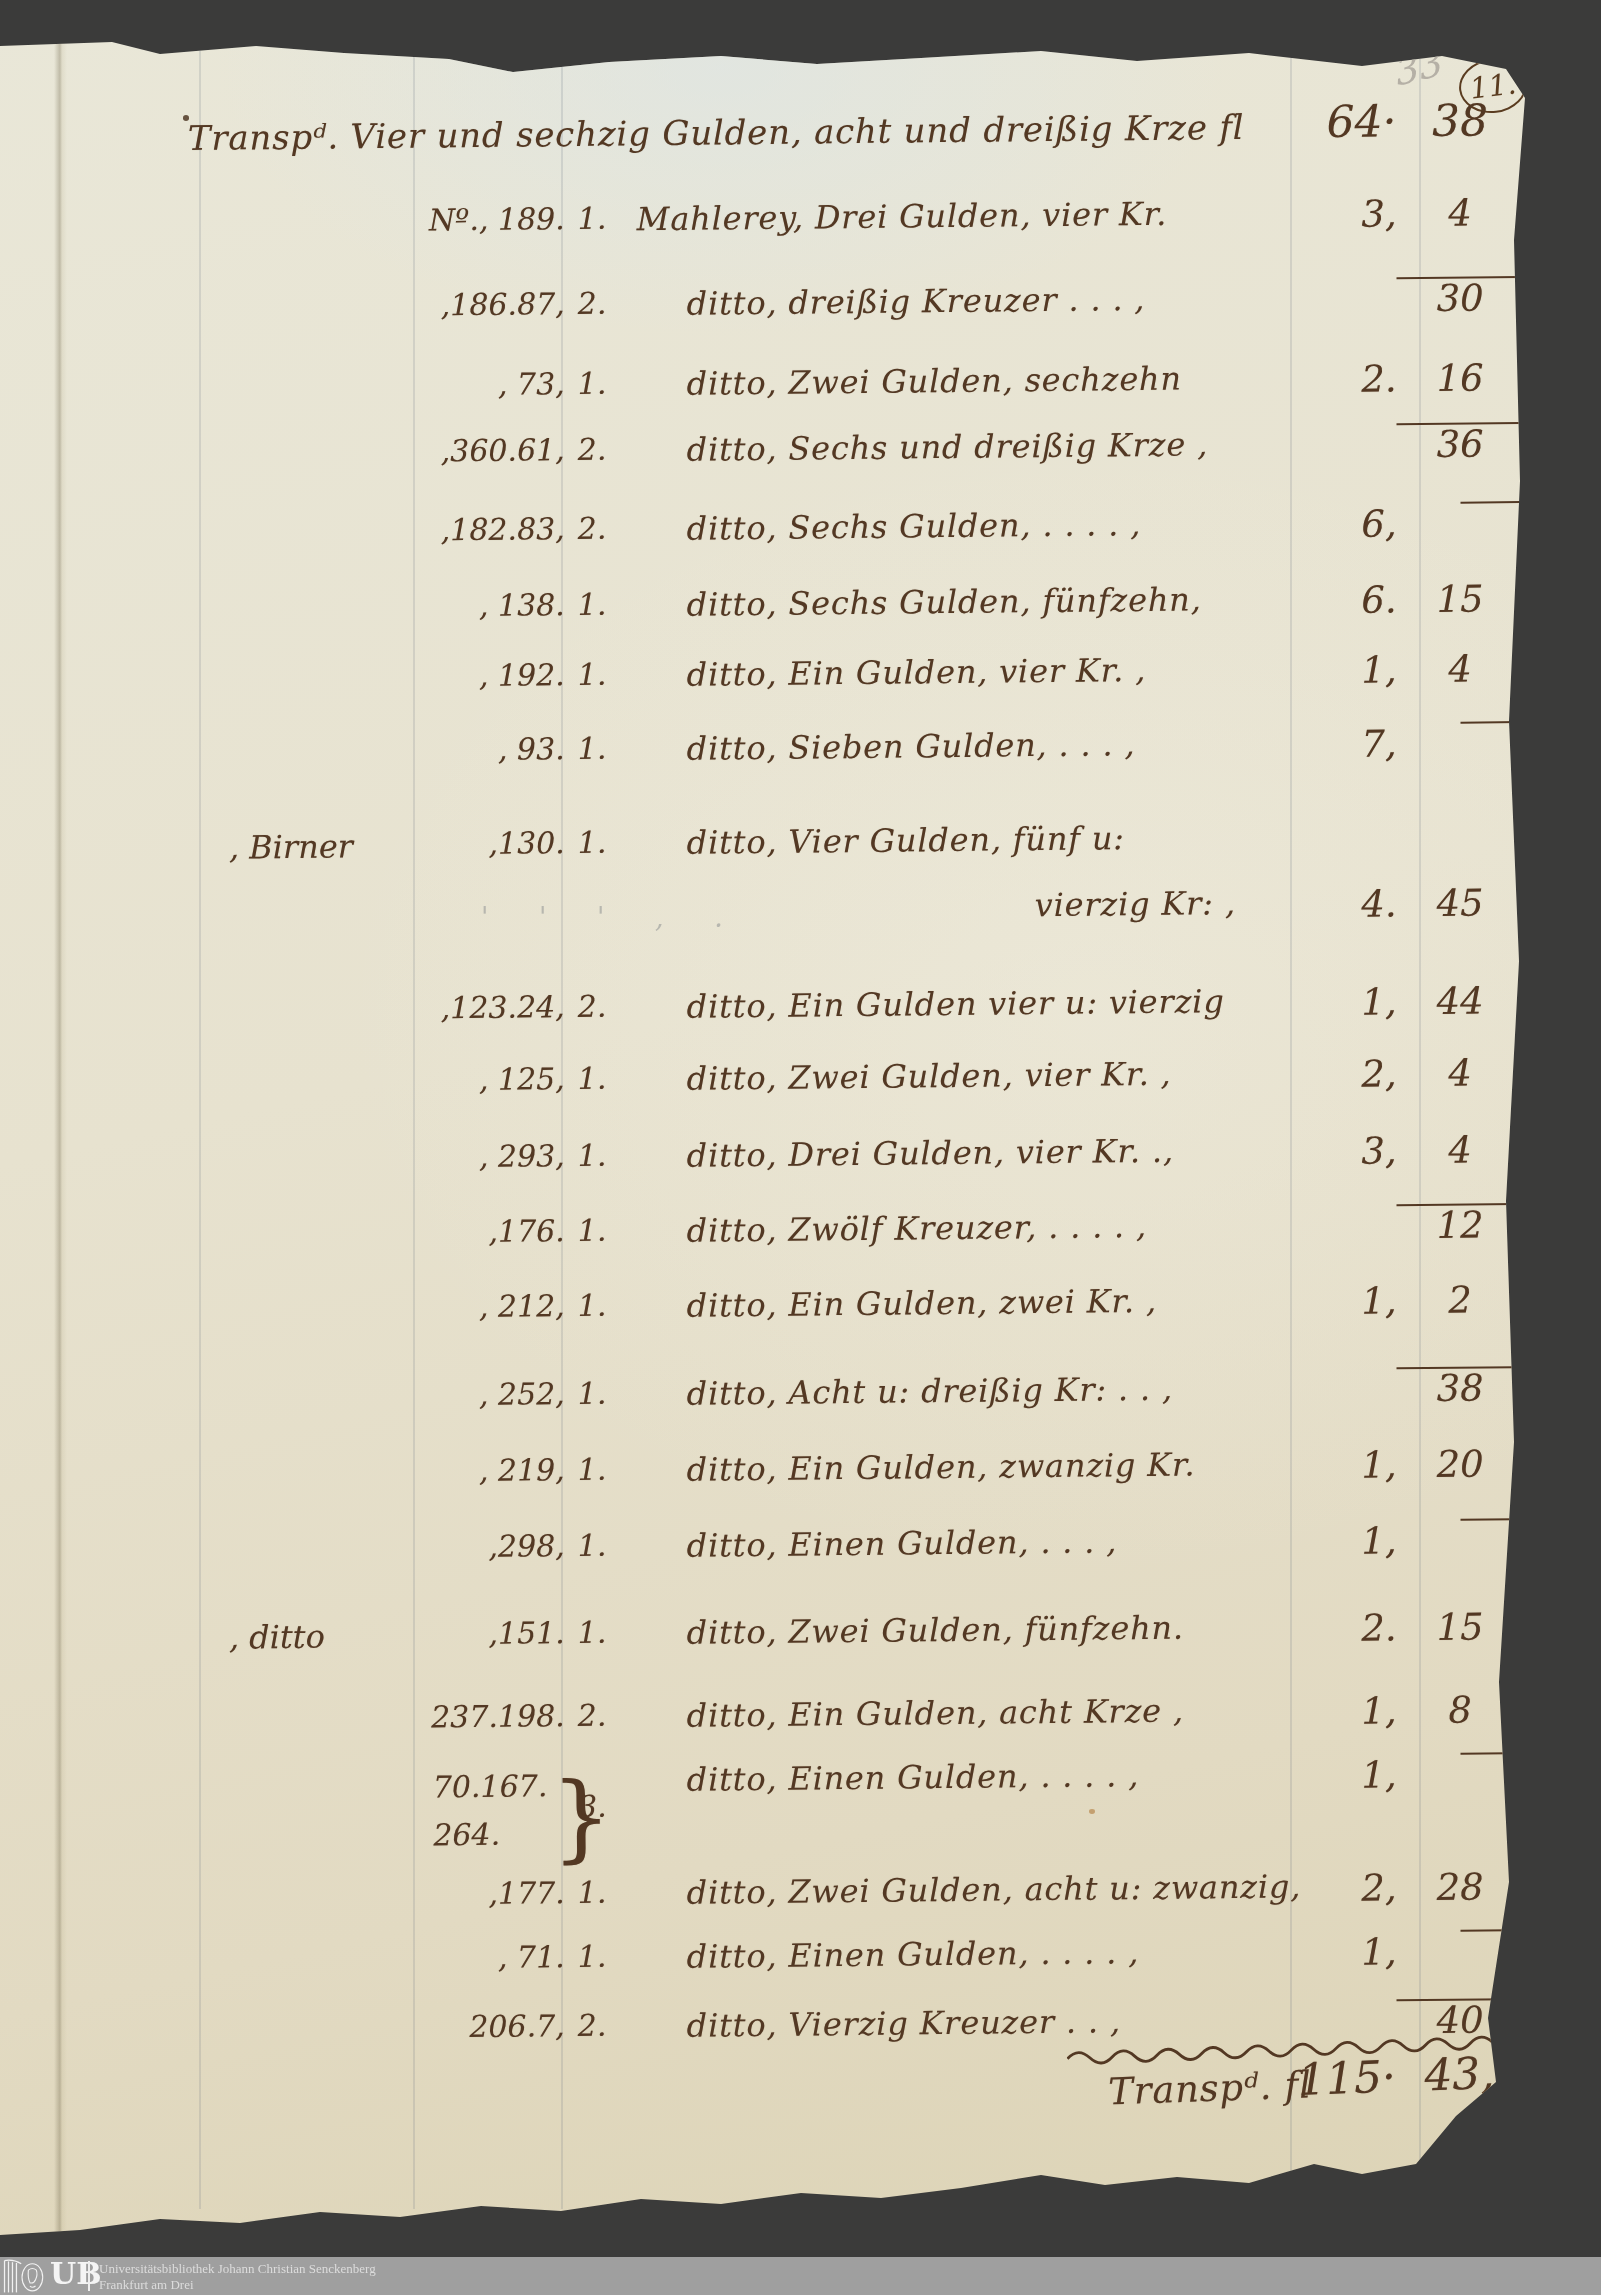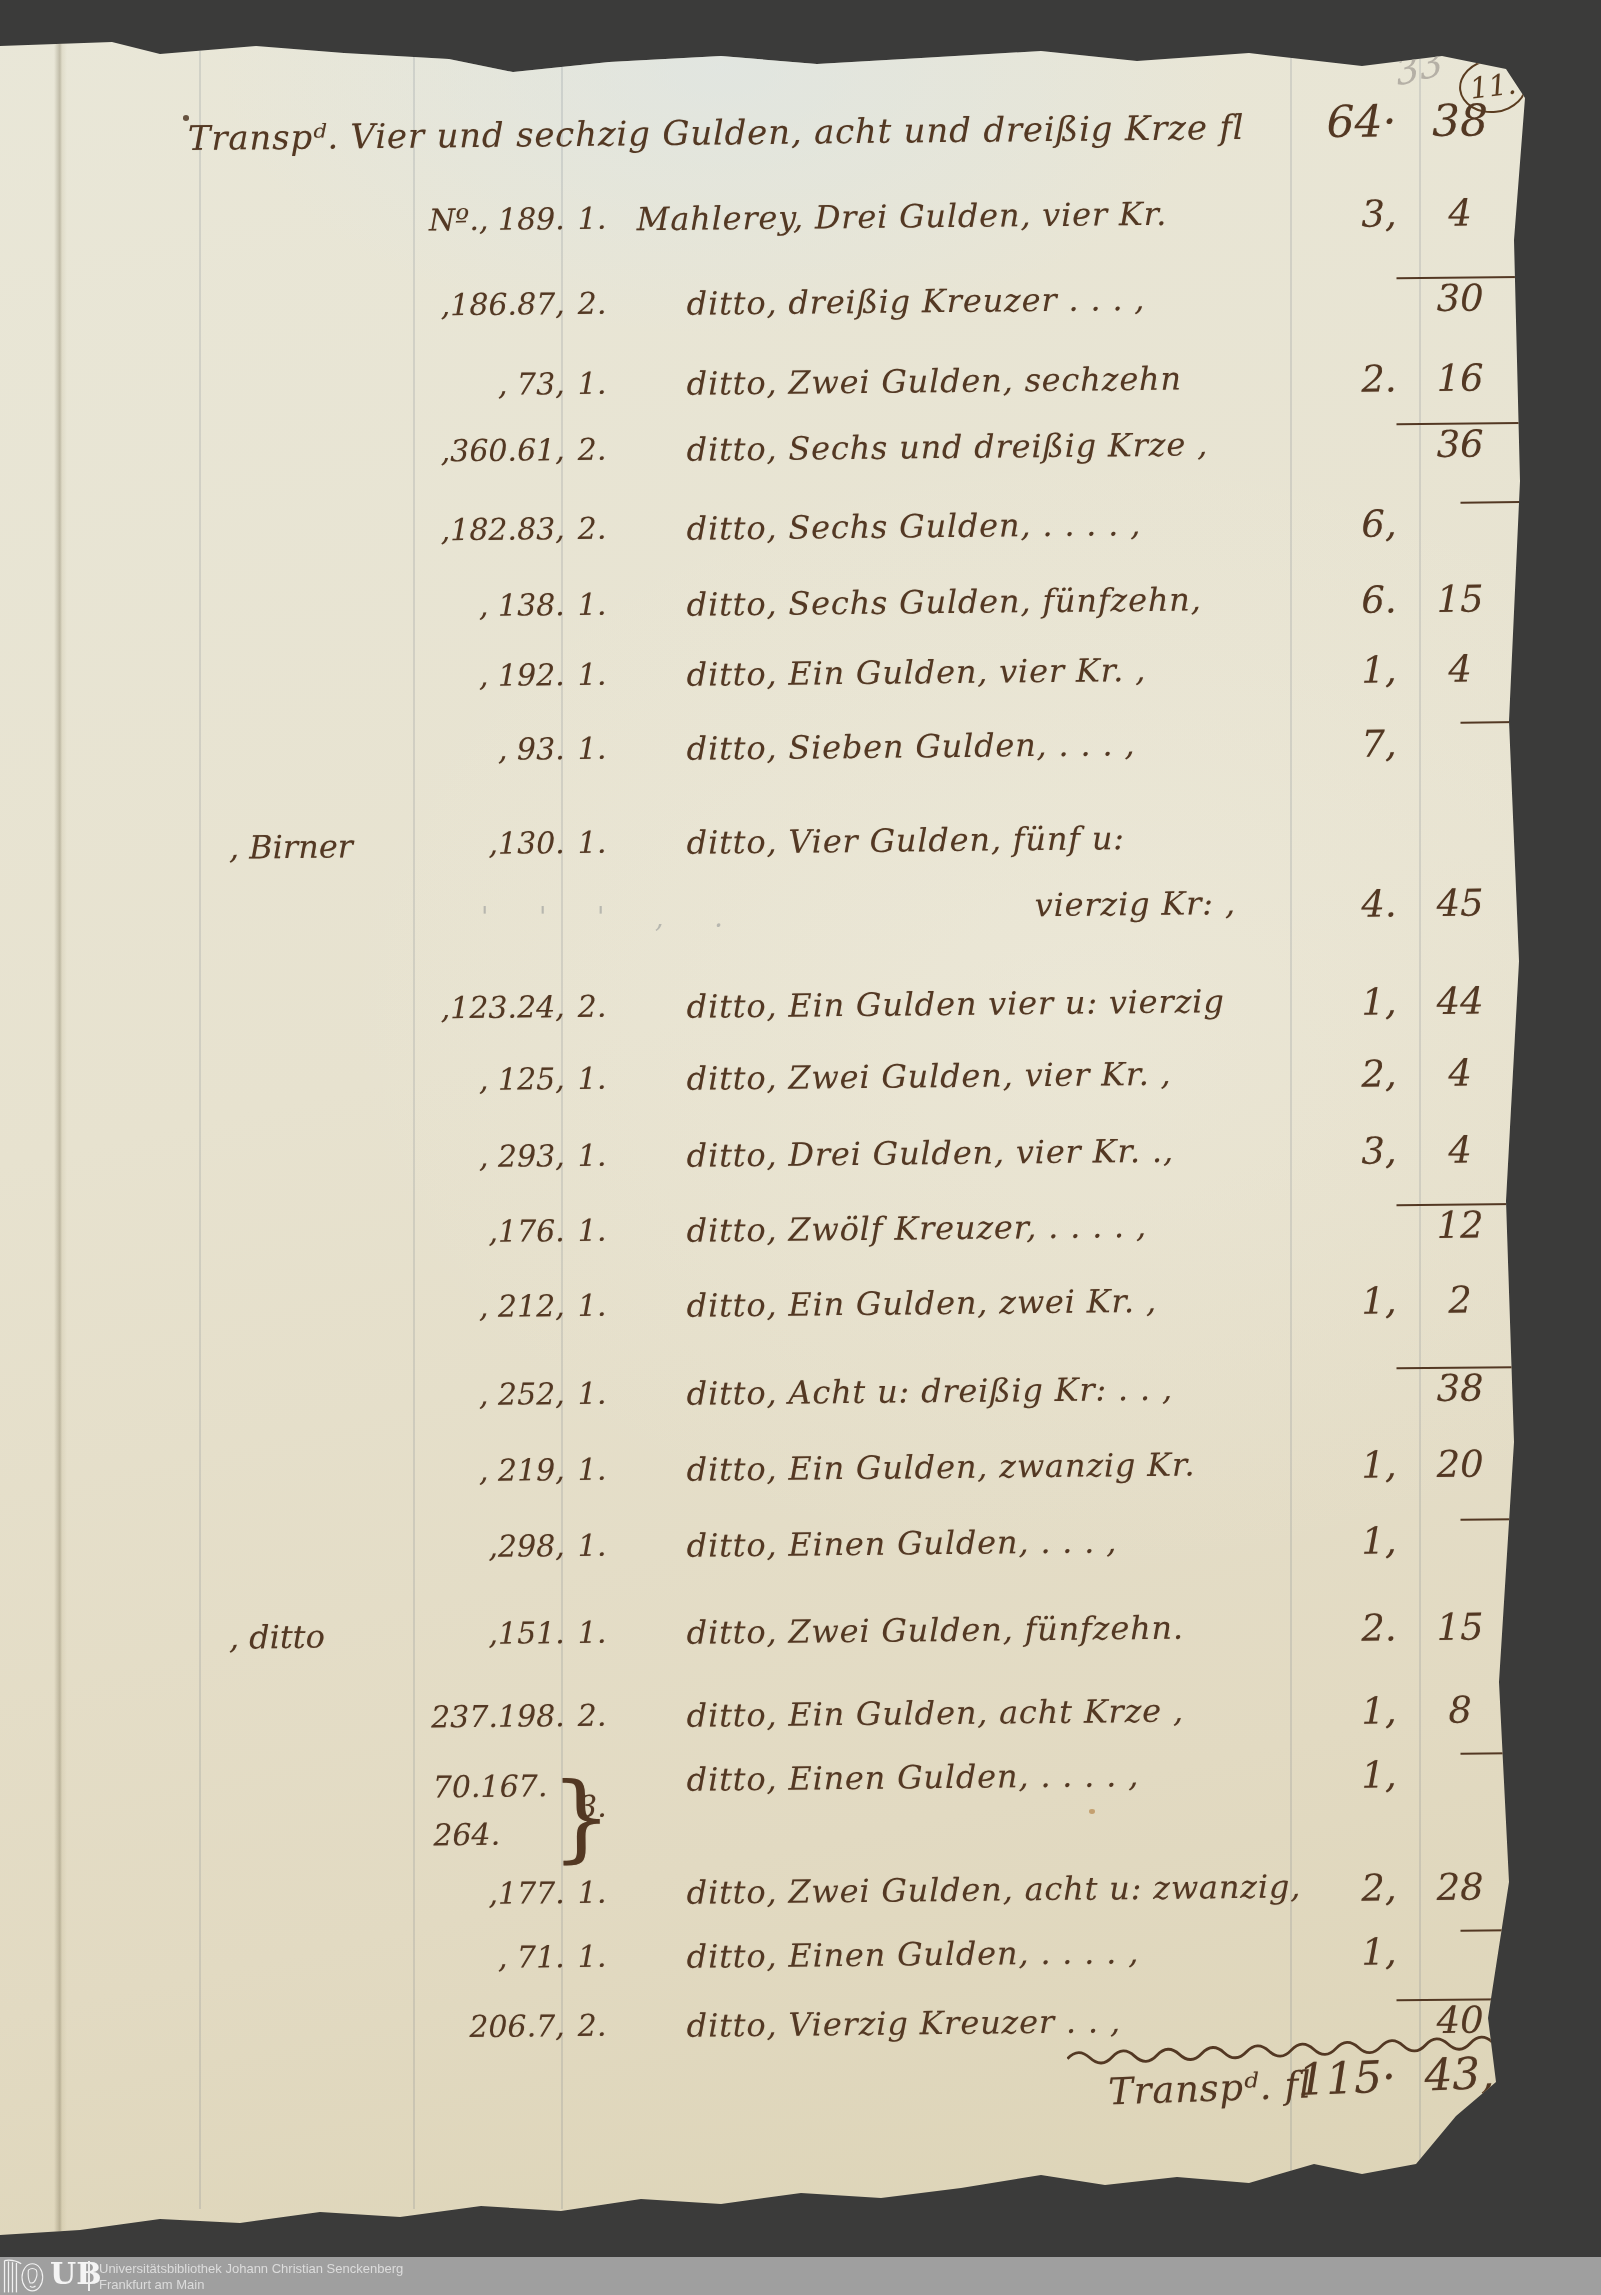--- a/index.html
+++ b/index.html
@@ -71,21 +71,21 @@
   .speck{position:absolute;border-radius:50%;}
   .sp1{left:183px;top:115px;width:6.4px;height:5.6px;background:rgba(70,46,26,0.8);}
   .sp2{left:1089px;top:1809px;width:5.6px;height:4.8px;background:rgba(176,122,58,0.6);}
   .squig{position:absolute;left:1067px;top:4.8px;transform:rotate(-1.6deg);}
   
   #footer{position:absolute;left:0;top:2257px;width:1602px;height:38px;background:#9f9f9f;}
   #logo-svg{position:absolute;left:1.6px;top:1.6px;}
   .ub{position:absolute;left:50px;top:0px;font-family:"DejaVu Serif",serif;
       font-weight:bold;font-size:30px;color:#f4f4f4;line-height:38px;top:-2.4px;}
   .logosep{position:absolute;left:88px;top:4px;width:1.6px;height:30px;background:#eeeeee;}
-  .ftext{position:absolute;left:99px;font-family:Liberation Sans, sans-serif;color:#dcdcdc;}
+  .ftext{position:absolute;left:99px;font-family:Liberation Serif, serif;color:#dcdcdc;}
   .f1{top:4px;font-size:13px;}
   .f2{top:20px;font-size:13px;}
 </style>
 </head>
 <body>
 
 <div id="paper">
   <div class="crease"></div>
   <div class="vrule vr1"></div>
   <div class="vrule vr2"></div>
@@ -319,15 +319,15 @@
     </g>
     <g stroke="#f2f2f2" fill="none" stroke-width="1.4">
       <ellipse cx="38" cy="23" rx="13" ry="17"></ellipse>
       <path d="M33,14 Q38,10 43,14 Q45,20 42,26 Q40,31 35,30 Q32,24 33,14"></path>
       <path d="M35,34 Q38,37 42,34"></path>
     </g>
   </svg>
   <span class="ub">UB</span>
   <span class="logosep"></span>
   <span class="ftext f1">Universitätsbibliothek Johann Christian Senckenberg</span>
-  <span class="ftext f2">Frankfurt am Main</span>
+  <span class="ftext f2">Frankfurt am Drei</span>
 </div>
 
 
 </body></html>

